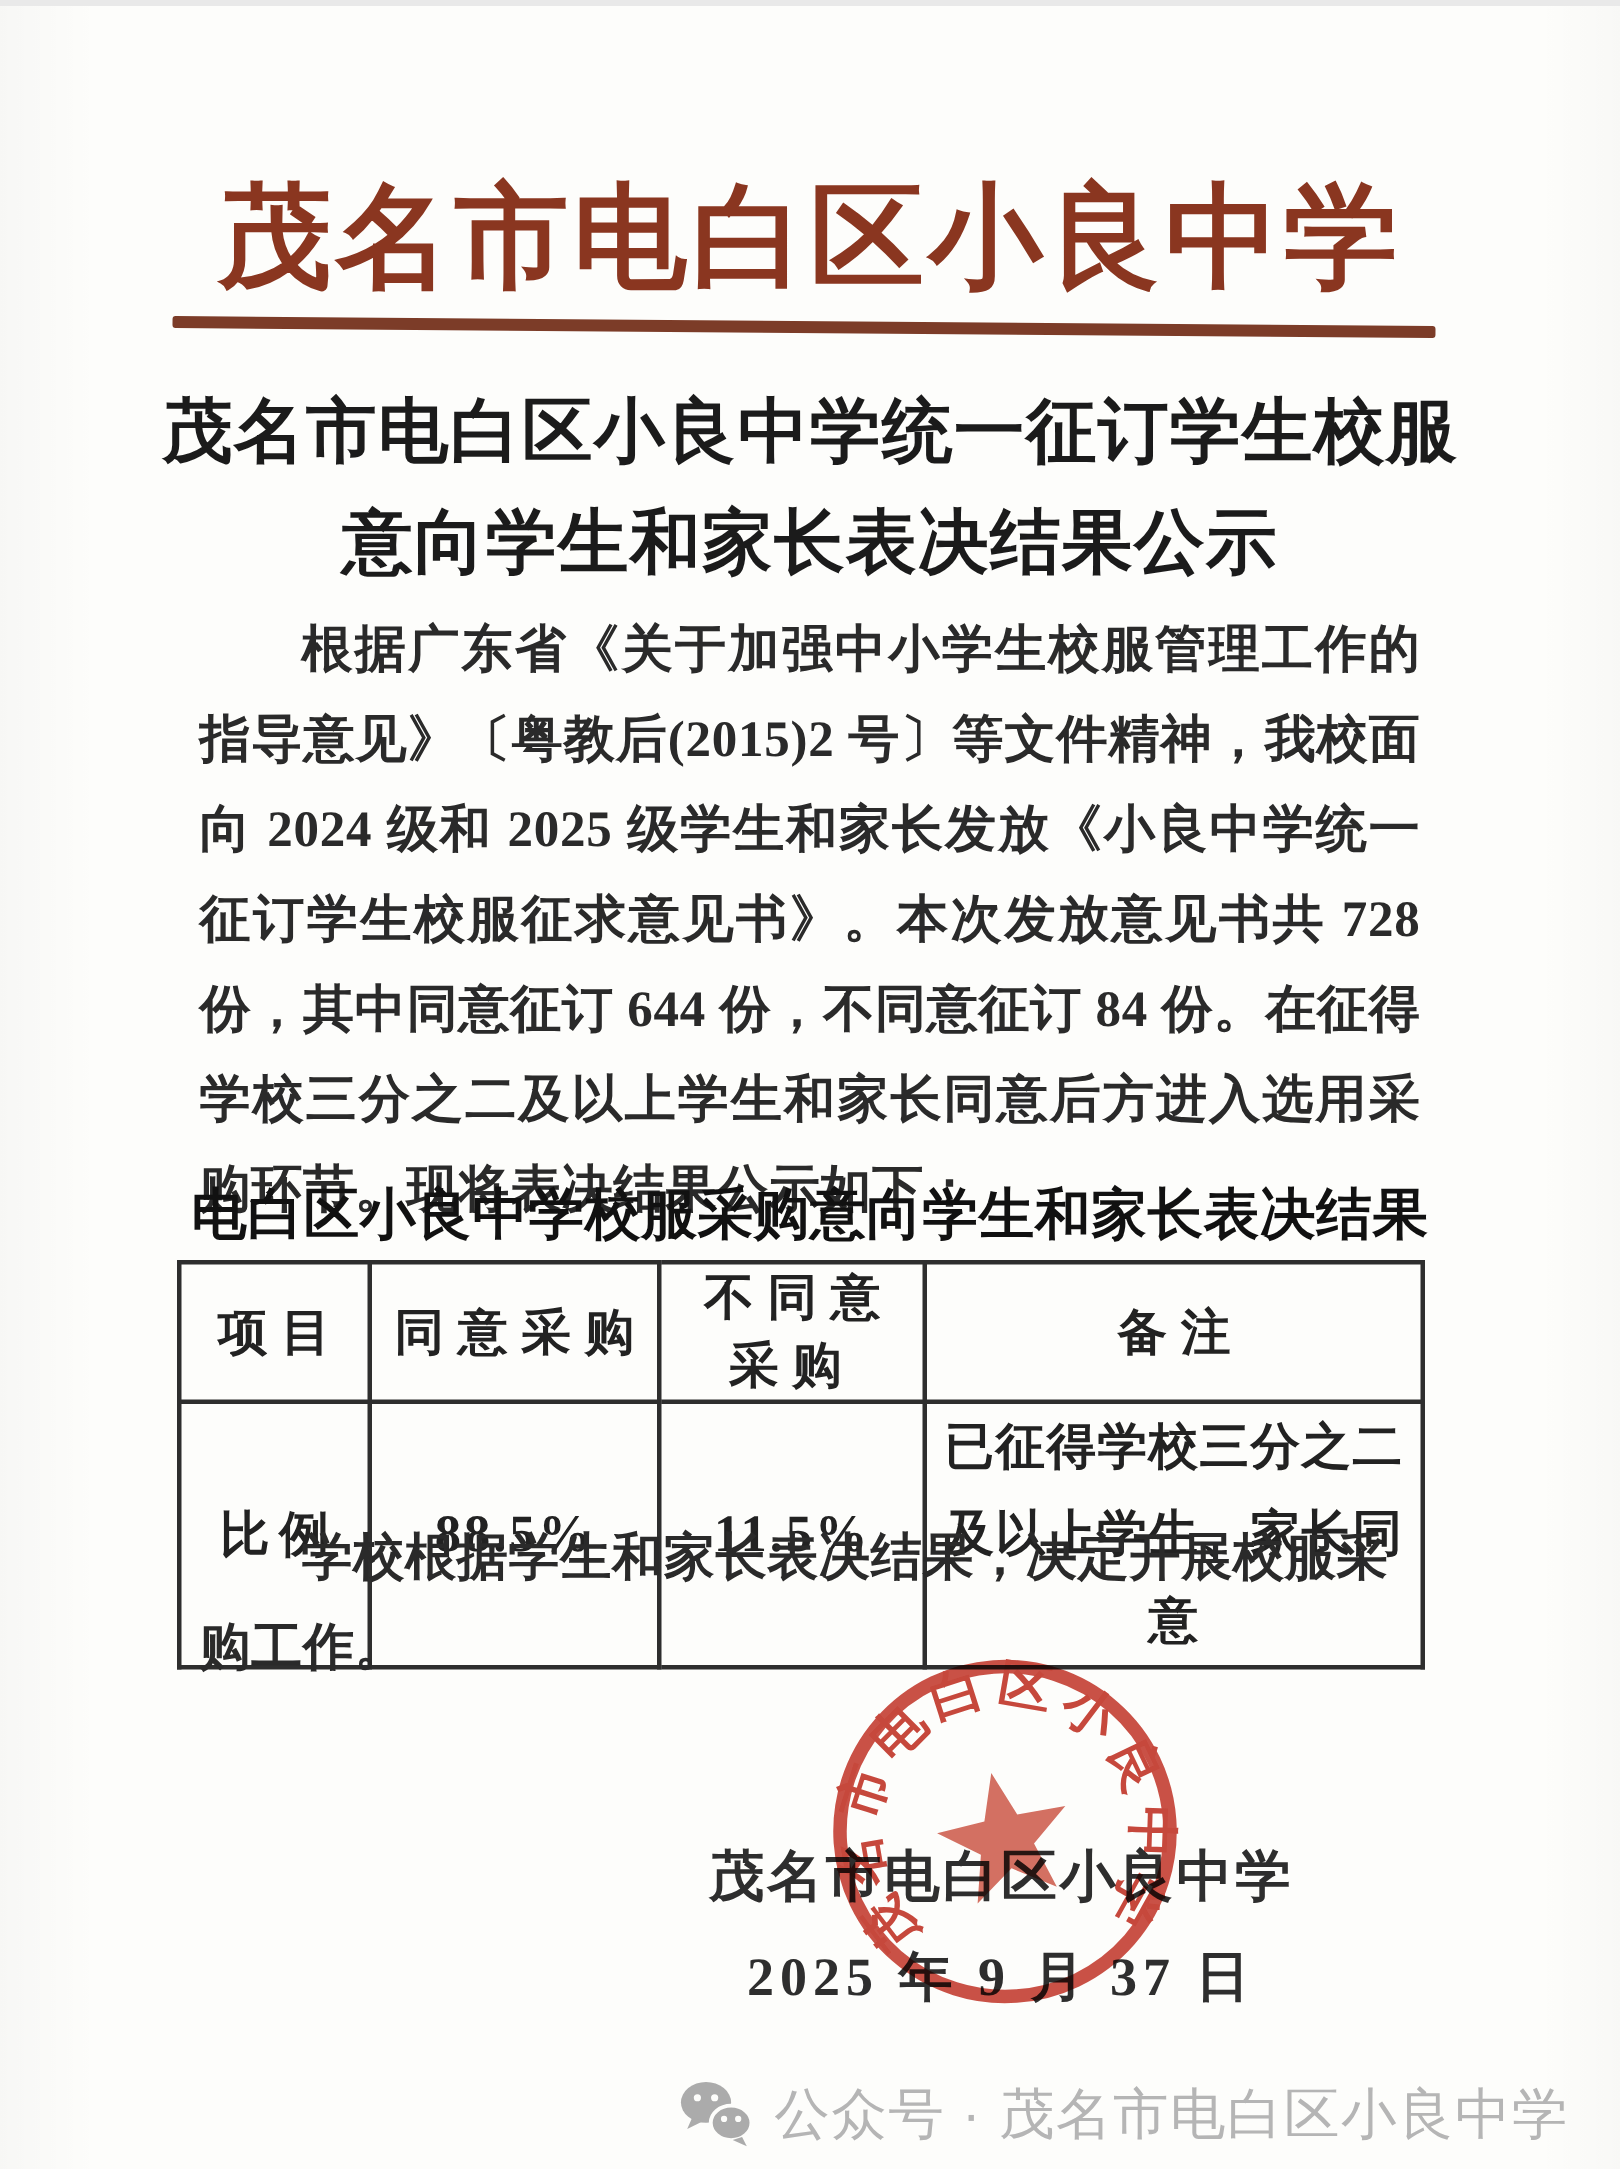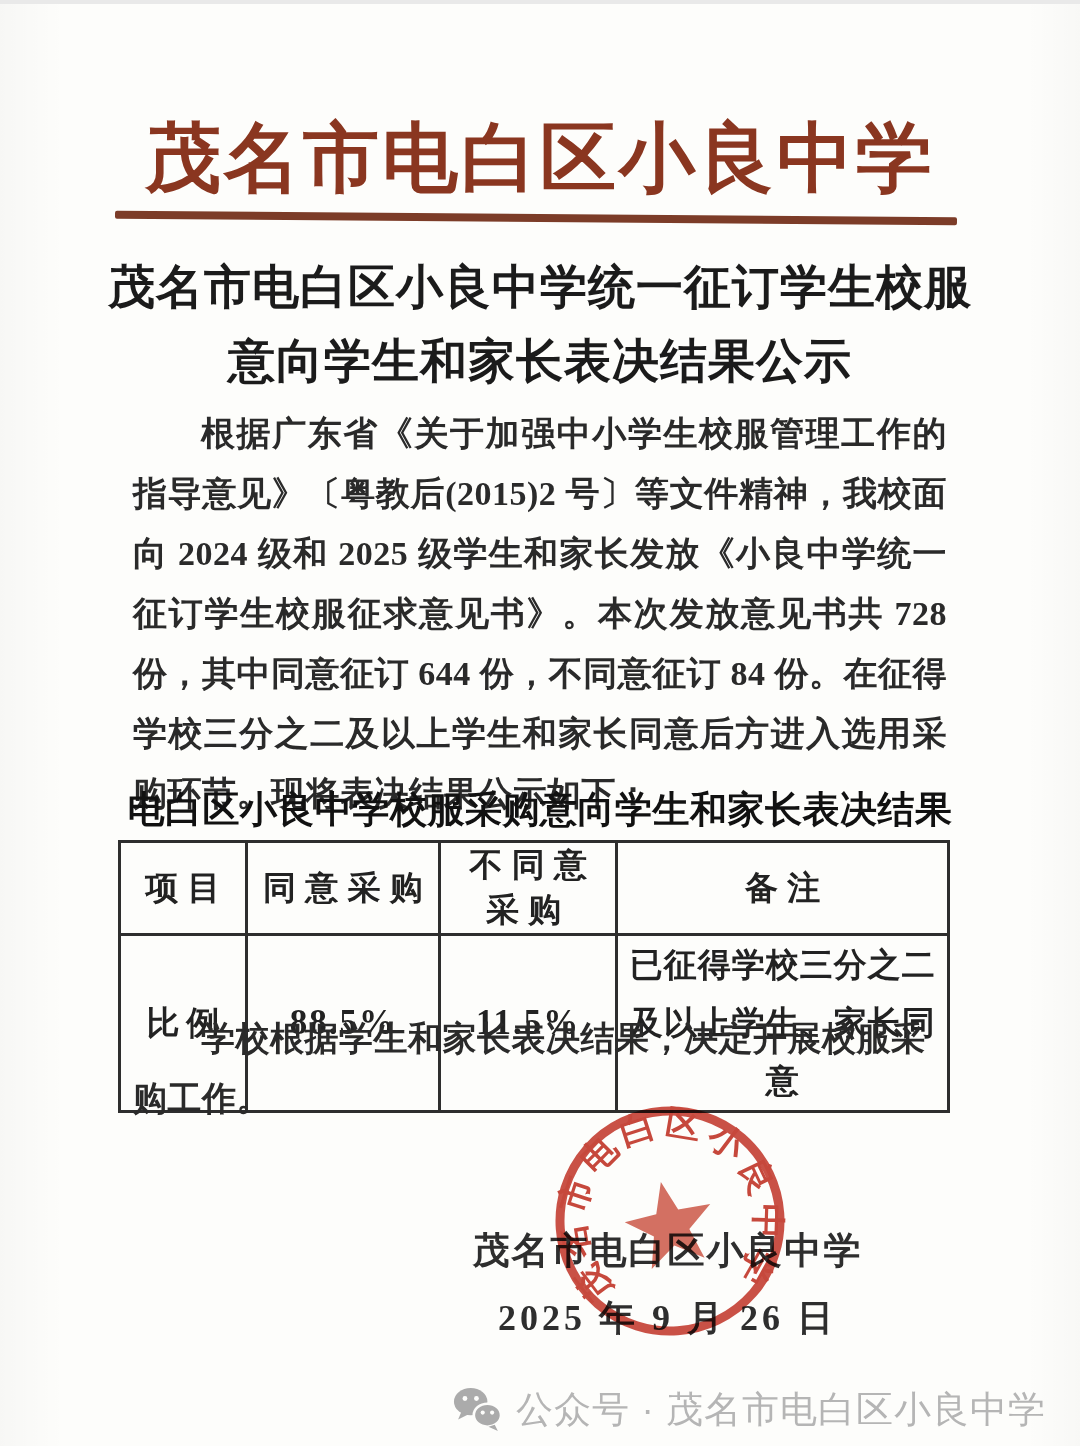--- a/index.html
+++ b/index.html
@@ -127,21 +127,21 @@
         <td class="pct-cell">11.5%</td>
         <td class="remark-cell">已征得学校三分之二及以上学生、家长同意</td>
       </tr>
     </tbody>
   </table>
 
   <p class="closing">学校根据学生和家长表决结果，决定开展校服采购工作。</p>
 
   <div class="signature">
     <div class="school">茂名市电白区小良中学</div>
-    <div class="date">2025 年 9 月 26 日</div>
+    <div class="date">2025 年 9 月 37 日</div>
   </div>
 
   <svg class="seal" viewBox="-125 -125 250 250" xmlns="http://www.w3.org/2000/svg">
     <g transform="rotate(-4)">
       <circle r="110" fill="none" stroke="#c43a2e" stroke-width="9" opacity="0.95"></circle>
       <path id="sealArc" d="M -61,61 A 86,86 0 1 1 61,61" fill="none"></path>
       <text font-size="35" fill="#c43a2e" letter-spacing="6" font-family="Liberation Sans, DejaVu Sans, sans-serif" font-weight="bold">
         <textPath href="#sealArc" startOffset="50%" text-anchor="middle">茂名市电白区小良中学</textPath>
       </text>
       <polygon points="0,-46 11.2,-15.4 43.7,-14.2 18.1,5.9 27,37.2 0,19 -27,37.2 -18.1,5.9 -43.7,-14.2 -11.2,-15.4" transform="translate(0,6) rotate(-8)" fill="#c94a38" opacity="0.85"></polygon>

